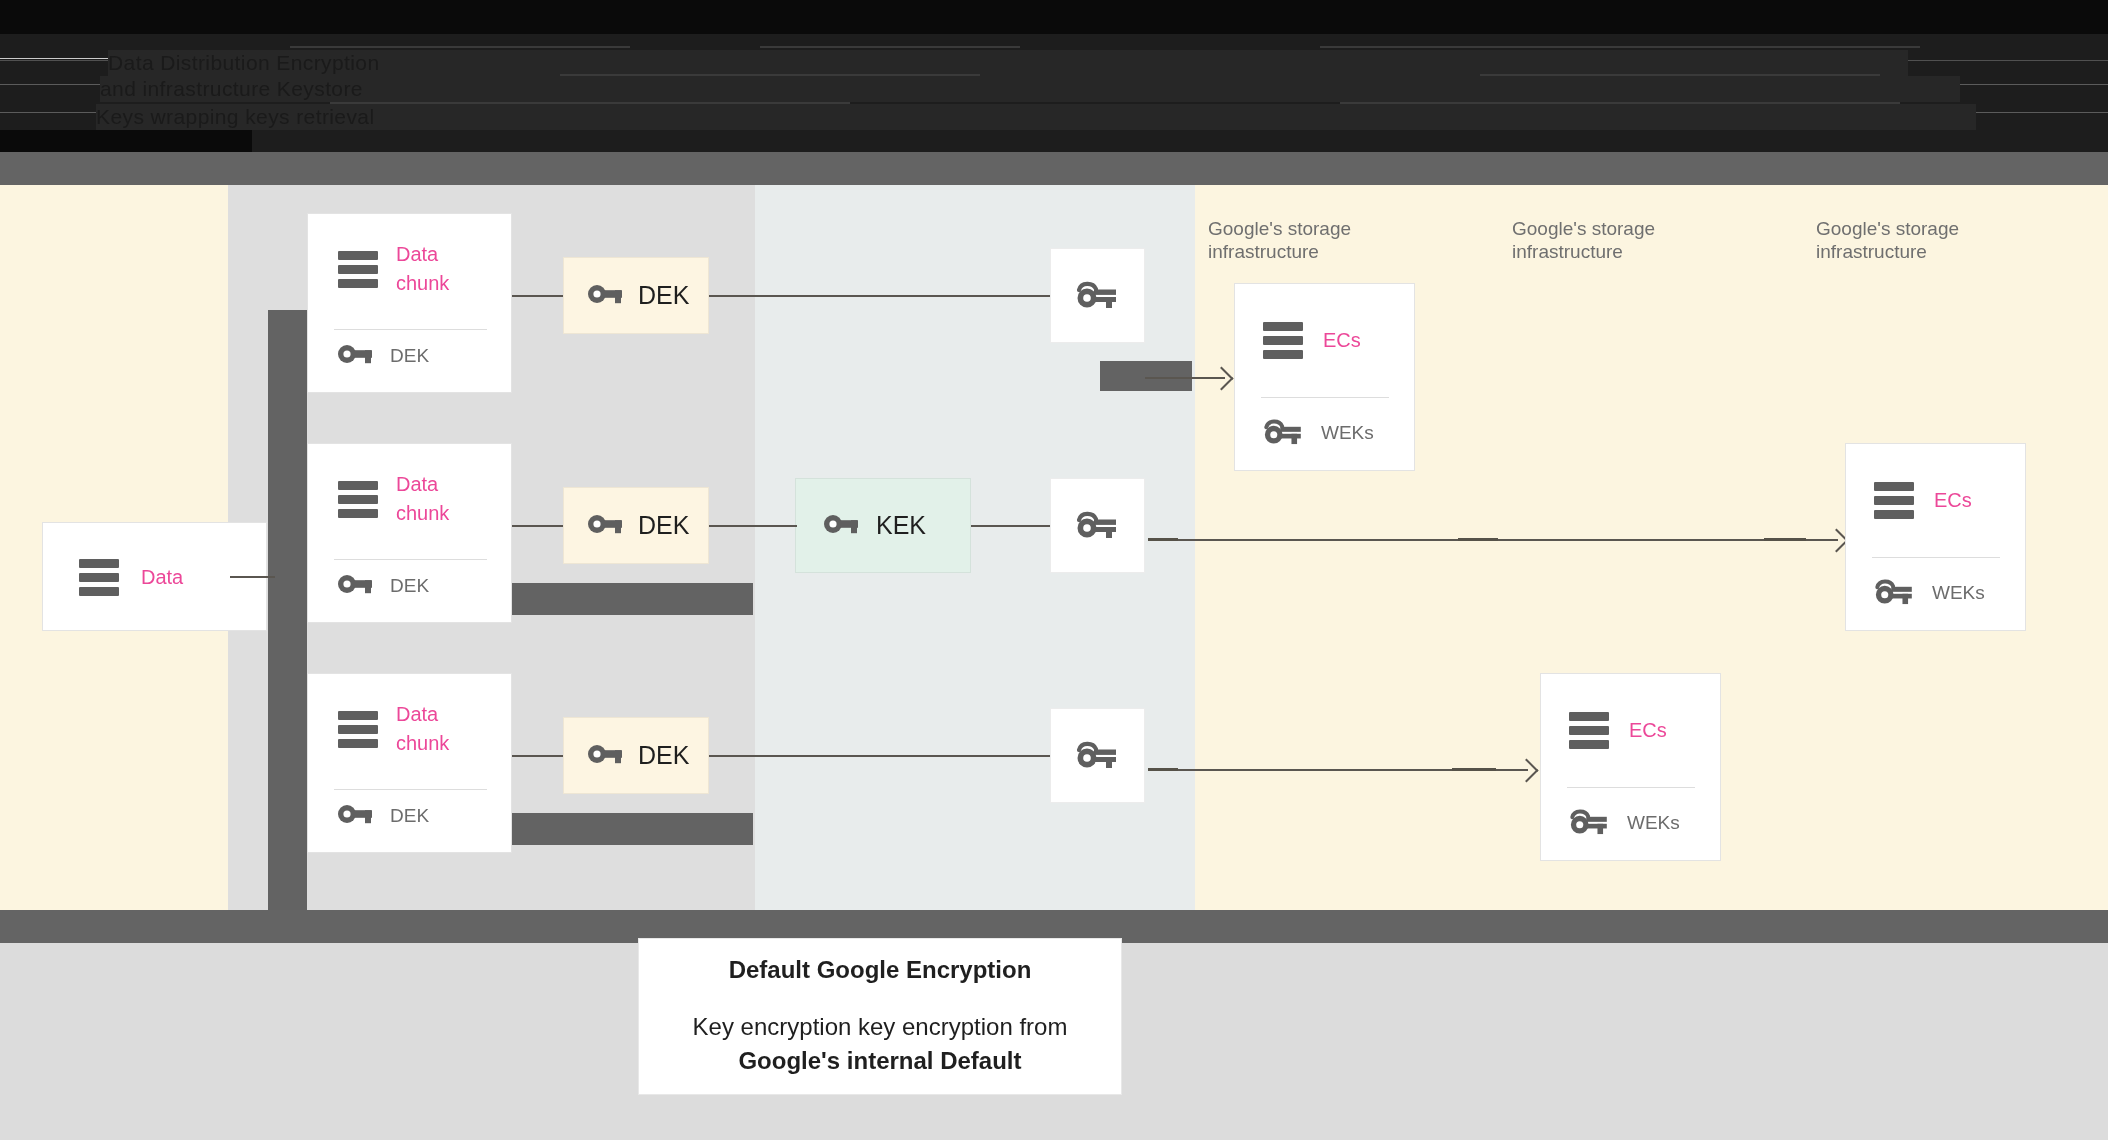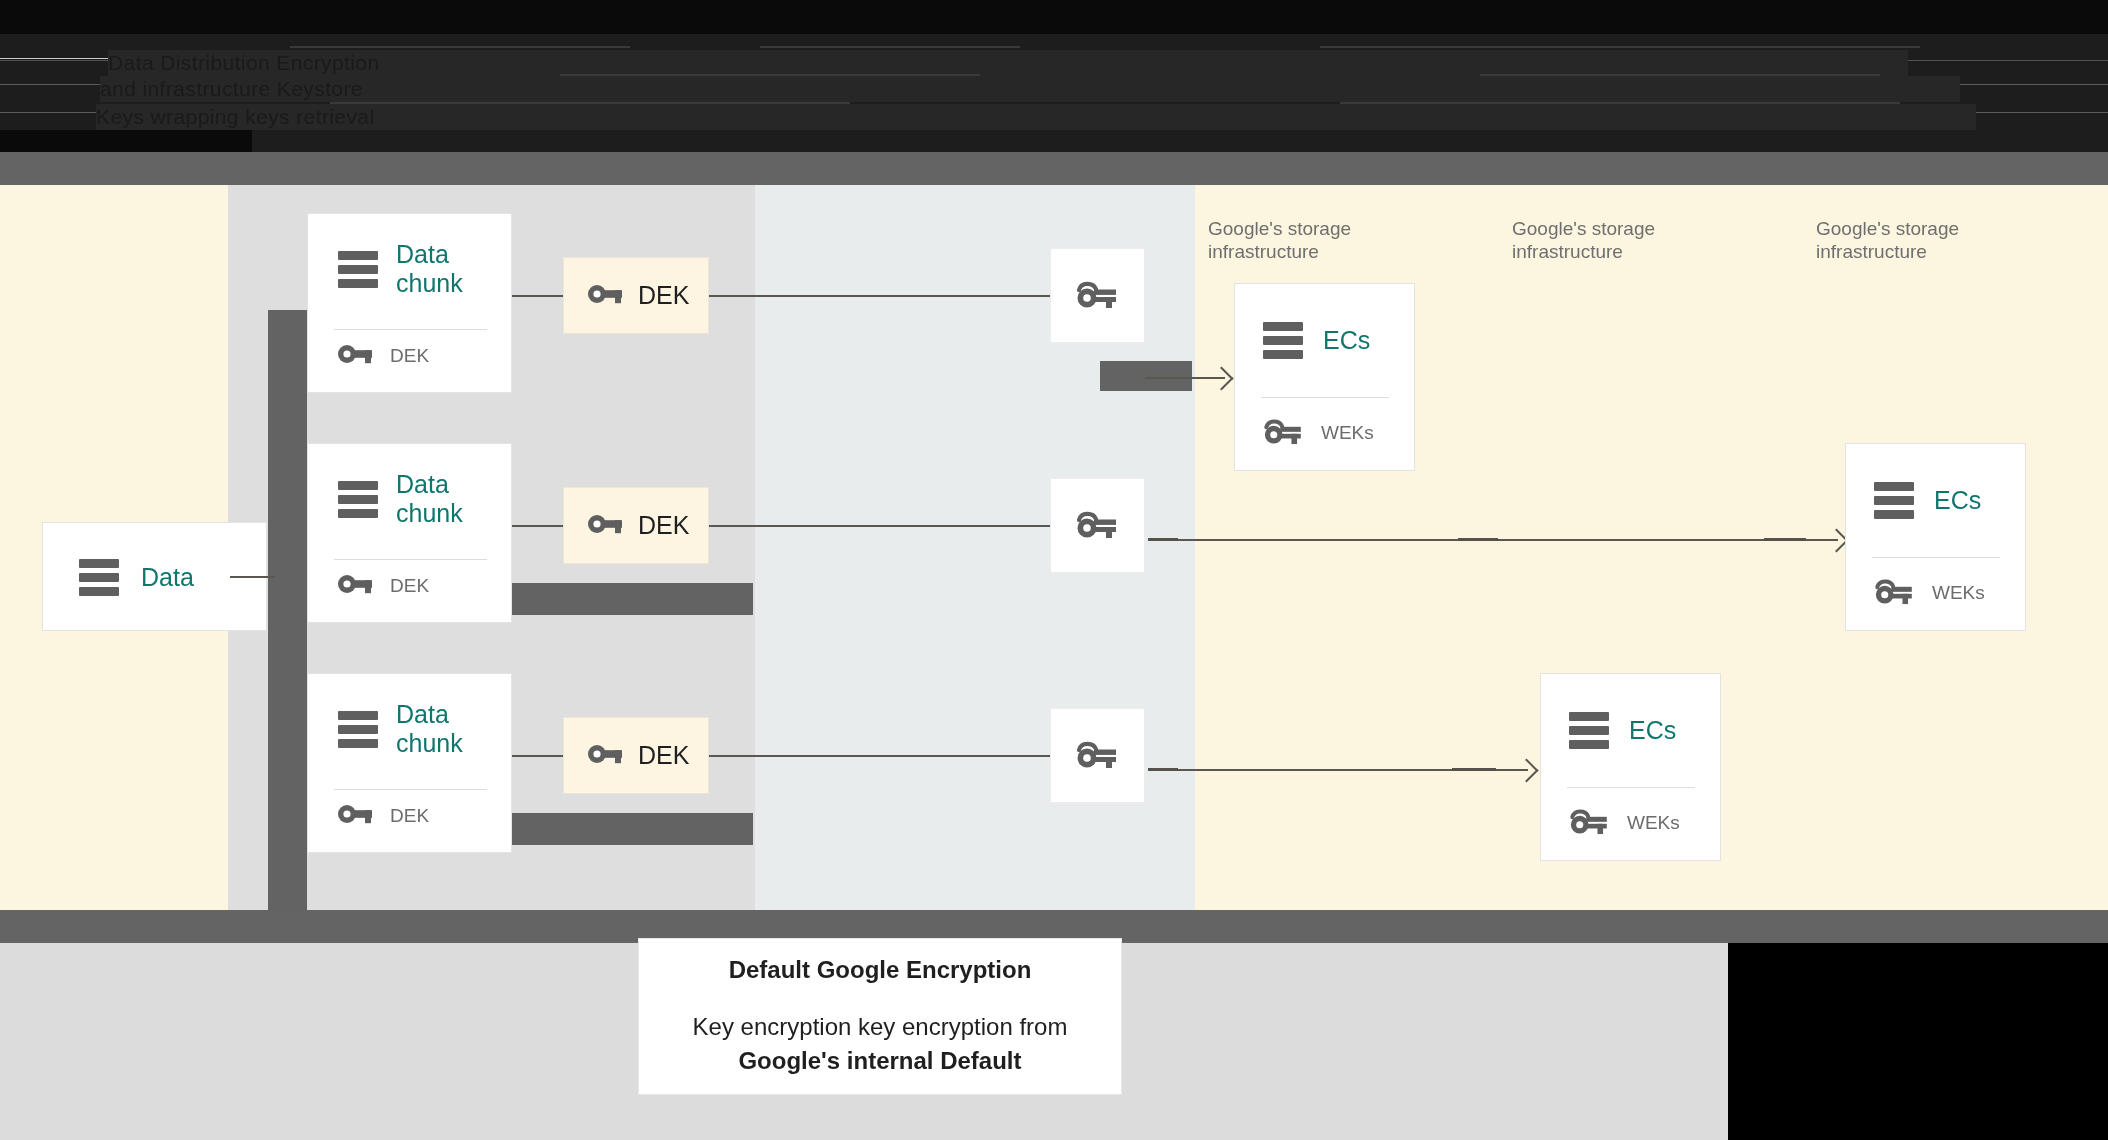--- a/index.html
+++ b/index.html
@@ -83,21 +83,21 @@
     box-sizing:border-box;
   }
   .card-row{
     display:flex;align-items:center;box-sizing:border-box;
   }
   .card-divider{
     position:absolute;height:1px;background:#dddddd;
   }
 
   .lbl-title{
-    font-size:25px;color:#0f766e;line-height:29px;white-space:pre-line;
+    font-size:20px;color:#ec4899;line-height:29px;white-space:pre-line;
   }
   .lbl-sub{
     font-size:19px;color:#6c6c6c;line-height:22px;
   }
 
   
   .ico-server{position:relative;display:inline-block;}
   .ico-server i{
     display:block;background:#5f5f5f;border-radius:1px;position:relative;
   }
@@ -124,21 +124,21 @@
   .infra{
     position:absolute;font-size:19px;line-height:23px;color:#6f6f6f;
     white-space:pre-line;
   }
 
   
   .botbar{
     position:absolute;left:0;top:910px;width:2108px;height:33px;background:#646464;
   }
   .botarea{
-    position:absolute;left:0;top:943px;width:1728px;height:197px;background:#dcdcdc;
+    position:absolute;left:0;top:943px;width:2108px;height:197px;background:#dcdcdc;
   }
   .caption{
     position:absolute;background:#fff;border:1px solid #e8e8e8;box-sizing:border-box;
     display:flex;flex-direction:column;align-items:center;justify-content:center;
     text-align:center;
   }
   .caption-title{font-size:24px;font-weight:bold;color:#1f1f1f;}
   .caption-body{font-size:24px;color:#1f1f1f;line-height:34px;margin-top:26px;}
   .caption-body b{font-weight:bold;}
 </style>
@@ -303,20 +303,31 @@
           <rect x="27" y="6.2" width="6" height="13" fill="#5f5f5f"></rect>
         </svg>
       </span>
       <span class="tile-label" style="margin-left:16px;">DEK</span>
     </div>
 
     <div class="wire" style="left:709px;top:110px;width:341px;"></div>
     <div class="wire" style="left:709px;top:340px;width:341px;"></div>
     <div class="wire" style="left:709px;top:570px;width:341px;"></div>
 
+    <div class="tile tile-kek" style="left:795px;top:293px;width:176px;height:95px;padding-left:28px;">
+      <span class="ico-key">
+        <svg width="34" height="20" viewBox="0 0 34 20">
+          <circle cx="9" cy="10" r="9" fill="#5f5f5f"></circle>
+          <circle cx="9" cy="10" r="3.6" fill="#fff"></circle>
+          <rect x="15" y="6.2" width="19" height="7.6" fill="#5f5f5f"></rect>
+          <rect x="27" y="6.2" width="6" height="13" fill="#5f5f5f"></rect>
+        </svg>
+      </span>
+      <span class="tile-label" style="margin-left:18px;">KEK</span>
+    </div>
     <div class="wire" style="left:755px;top:340px;width:42px;"></div>
 
     <div class="tile tile-wek" style="left:1050px;top:63px;width:95px;height:95px;justify-content:center;">
       <span class="ico-key">
         <svg width="44" height="30" viewBox="0 0 44 30">
           <path d="M3 11 C5 3, 17 3, 20 10" stroke="#5f5f5f" stroke-width="4.2" fill="none" stroke-linecap="round"></path>
           <circle cx="11" cy="19" r="9.5" fill="#5f5f5f"></circle>
           <circle cx="11" cy="19" r="3.8" fill="#fff"></circle>
           <rect x="18" y="10.5" width="22" height="5.4" fill="#5f5f5f"></rect>
           <rect x="18" y="18" width="22" height="5" fill="#5f5f5f"></rect>

